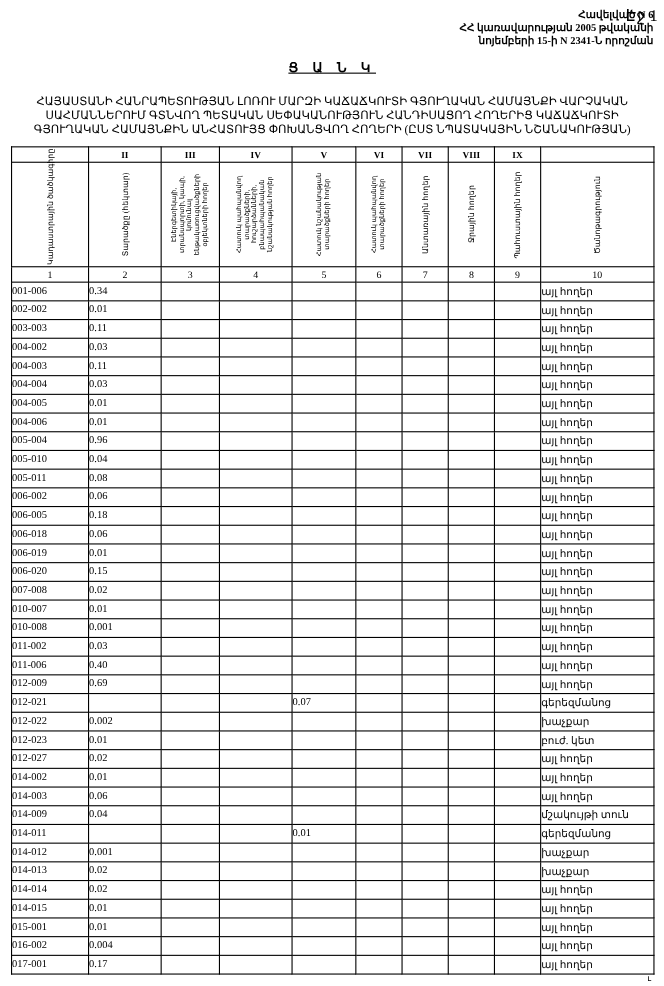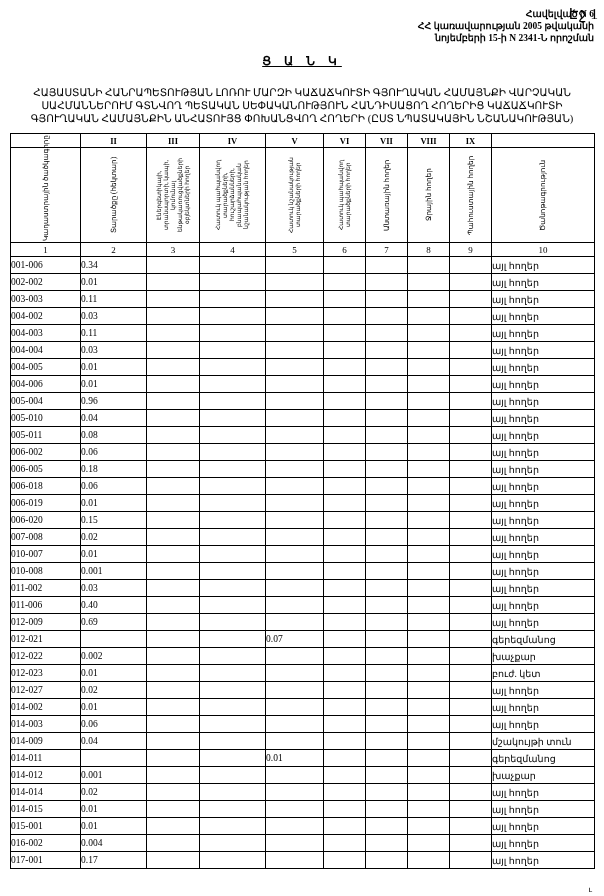--- a/index.html
+++ b/index.html
@@ -574,20 +574,32 @@
           <td class="num blank"></td>
           <td class="num blank"></td>
           <td class="num blank"></td>
           <td class="num blank"></td>
           <td class="num blank"></td>
           <td class="num blank"></td>
           <td class="num blank"></td>
           <td class="last">խաչքար</td>
         </tr>
         <tr class="data">
+          <td class="c1">014-013</td>
+          <td class="num">0.02</td>
+          <td class="num blank"></td>
+          <td class="num blank"></td>
+          <td class="num blank"></td>
+          <td class="num blank"></td>
+          <td class="num blank"></td>
+          <td class="num blank"></td>
+          <td class="num blank"></td>
+          <td class="last">խաչքար</td>
+        </tr>
+        <tr class="data">
           <td class="c1">014-014</td>
           <td class="num">0.02</td>
           <td class="num blank"></td>
           <td class="num blank"></td>
           <td class="num blank"></td>
           <td class="num blank"></td>
           <td class="num blank"></td>
           <td class="num blank"></td>
           <td class="num blank"></td>
           <td class="last">այլ հողեր</td>

